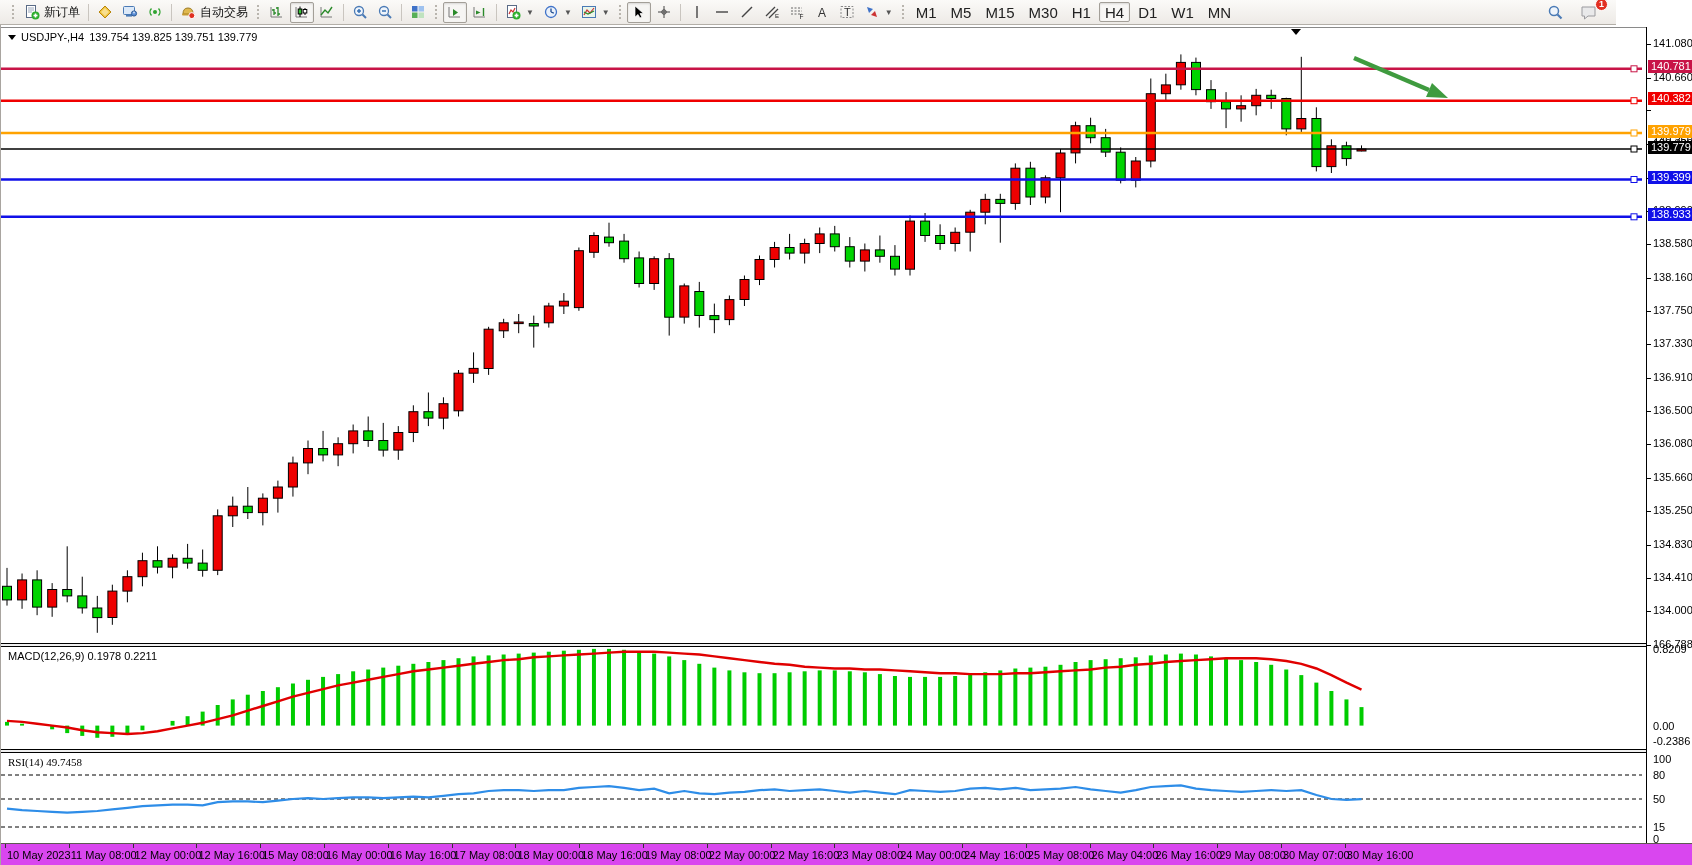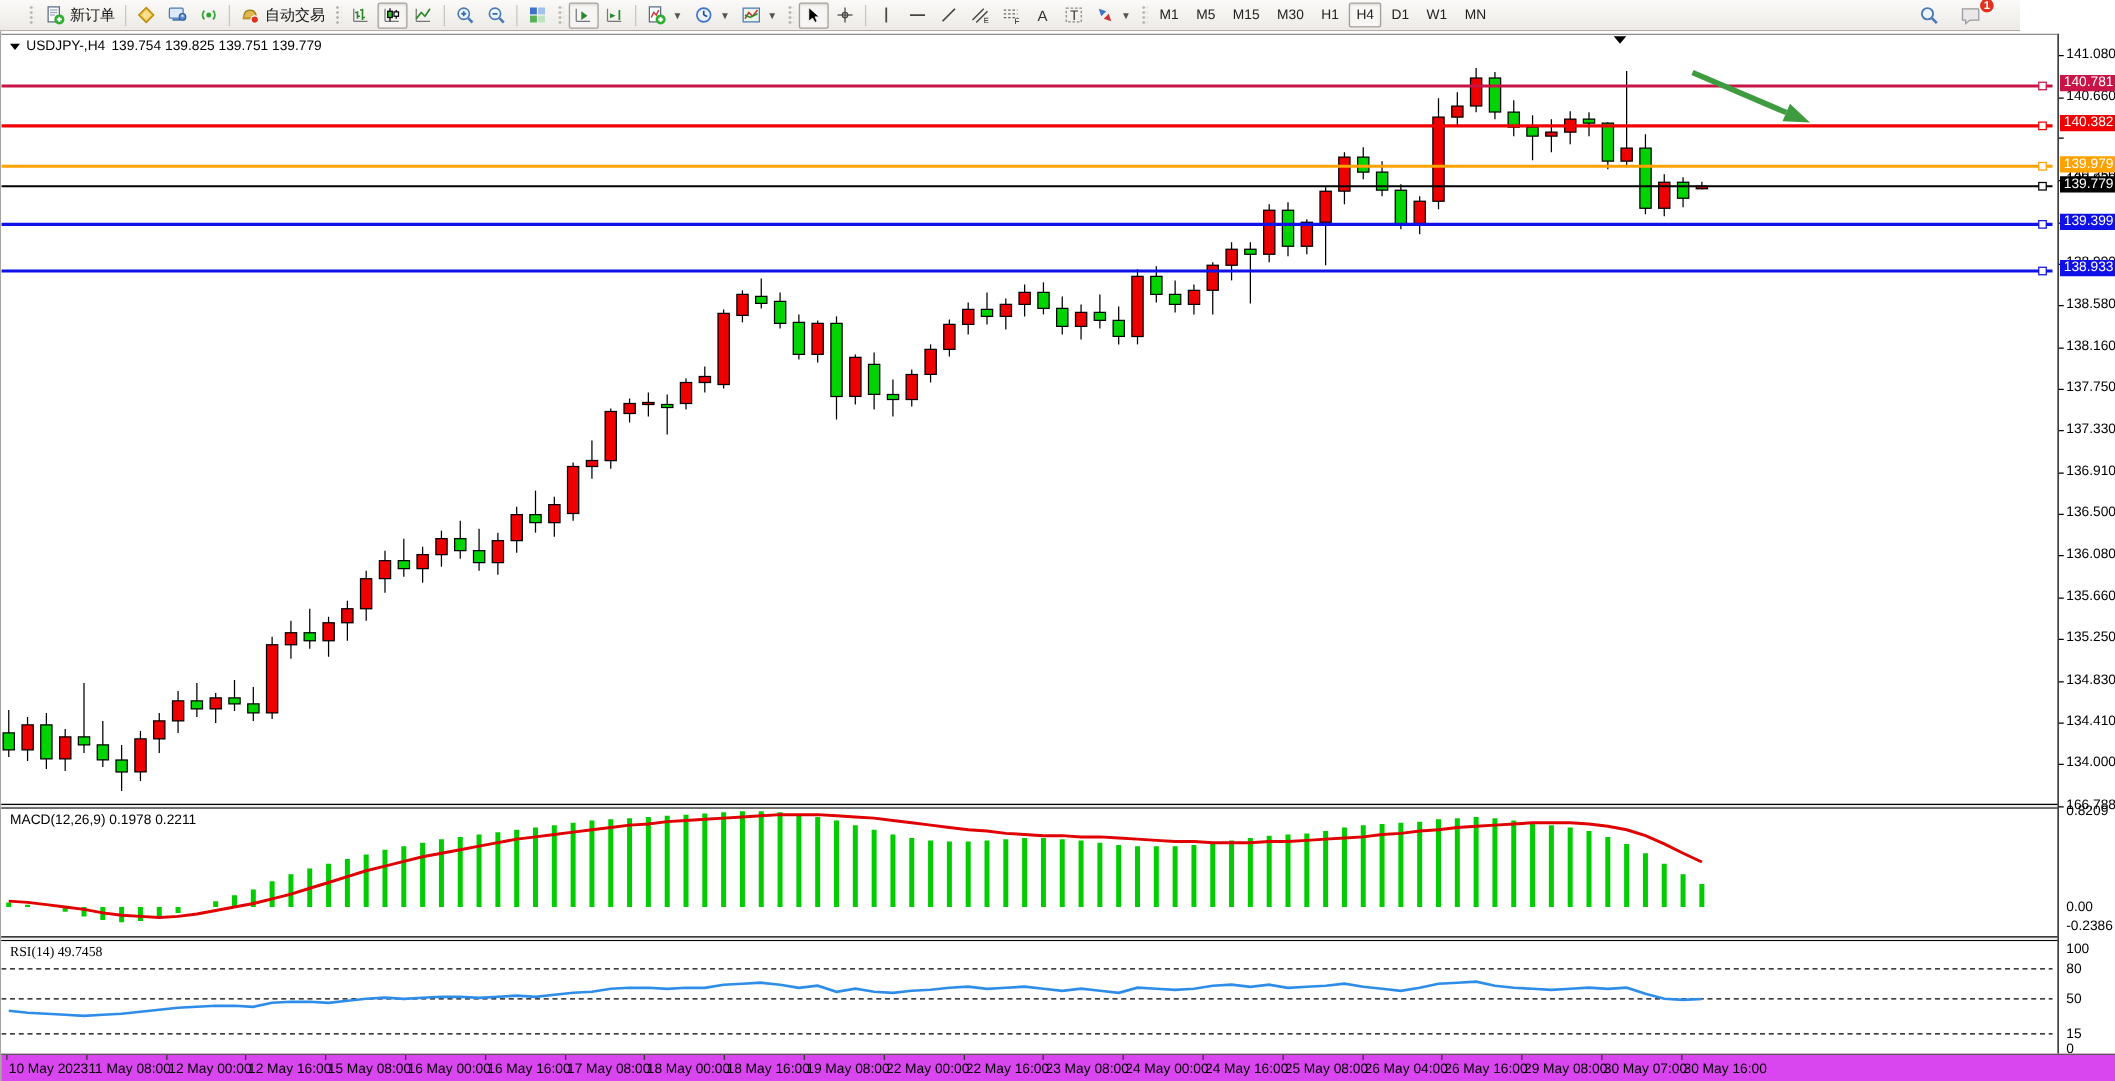--- a/index.html
+++ b/index.html
@@ -3,33 +3,33 @@
 <meta charset="utf-8">
 <style>
   * { margin:0; padding:0; box-sizing:border-box; }
   html,body { width:1692px; height:865px; overflow:hidden; background:#fff;
     font-family:"Liberation Sans", sans-serif; }
   #app { position:relative; width:1692px; height:865px; }
 
   
   #toolbar { position:absolute; left:0; top:0; width:1616px; height:25px;
     background:linear-gradient(#fbfaf8,#edeae6); border-bottom:1px solid #b3afa8;
-    display:flex; align-items:center; padding:0 20px; gap:1px; }
+    display:flex; align-items:center; padding:0 8px; gap:1px; }
   .grip { width:5px; height:16px; margin:0 3px;
     background-image:radial-gradient(circle,#b9b5ae 1px,transparent 1.2px);
     background-size:4px 4px; }
   .sep { width:1px; height:17px; background:#c9c5bf; margin:0 3px; }
   .tbtn { height:21px; min-width:23px; display:flex; align-items:center; justify-content:center;
     gap:4px; padding:0 3px; border:1px solid transparent; border-radius:2px;
     font-size:12px; color:#111; cursor:default; }
   .tbtn.pressed { border:1px solid #a39f98; background:#f6f5f3;
     box-shadow:inset 0 1px 2px rgba(0,0,0,.12); }
   .tbtn svg { display:block; }
   .drop { font-size:8px; color:#555; margin-left:1px; }
-  .tf { font-size:11px; color:#222; padding:0 5px; height:20px; display:flex; align-items:center;
+  .tf { font-size:15px; color:#222; padding:0 5px; height:20px; display:flex; align-items:center;
     border:1px solid transparent; border-radius:2px; }
   .tf.pressed { border:1px solid #a39f98; background:#f8f7f5; box-shadow:inset 0 1px 2px rgba(0,0,0,.12); }
   #right-tools { margin-left:auto; display:flex; align-items:center; gap:8px; padding-right:6px; }
   #chat-wrap { position:relative; }
   #badge { position:absolute; top:-5px; right:-7px; min-width:13px; height:13px; border-radius:7px;
     background:#e23022; color:#fff; font-size:9px; font-weight:bold; display:flex;
     align-items:center; justify-content:center; padding:0 2px; border:1px solid #fff; }
 
   
   #chart { position:absolute; left:0; top:25px; width:1692px; height:840px; background:#fff;

